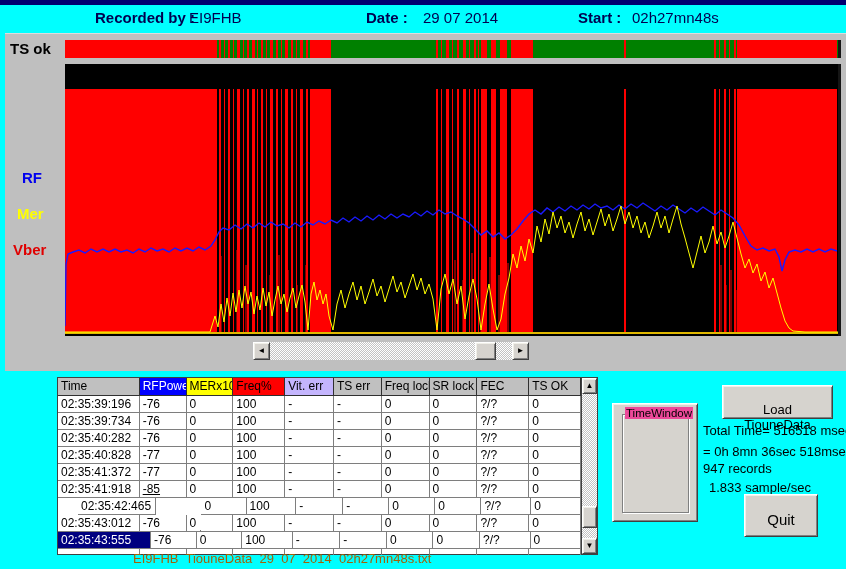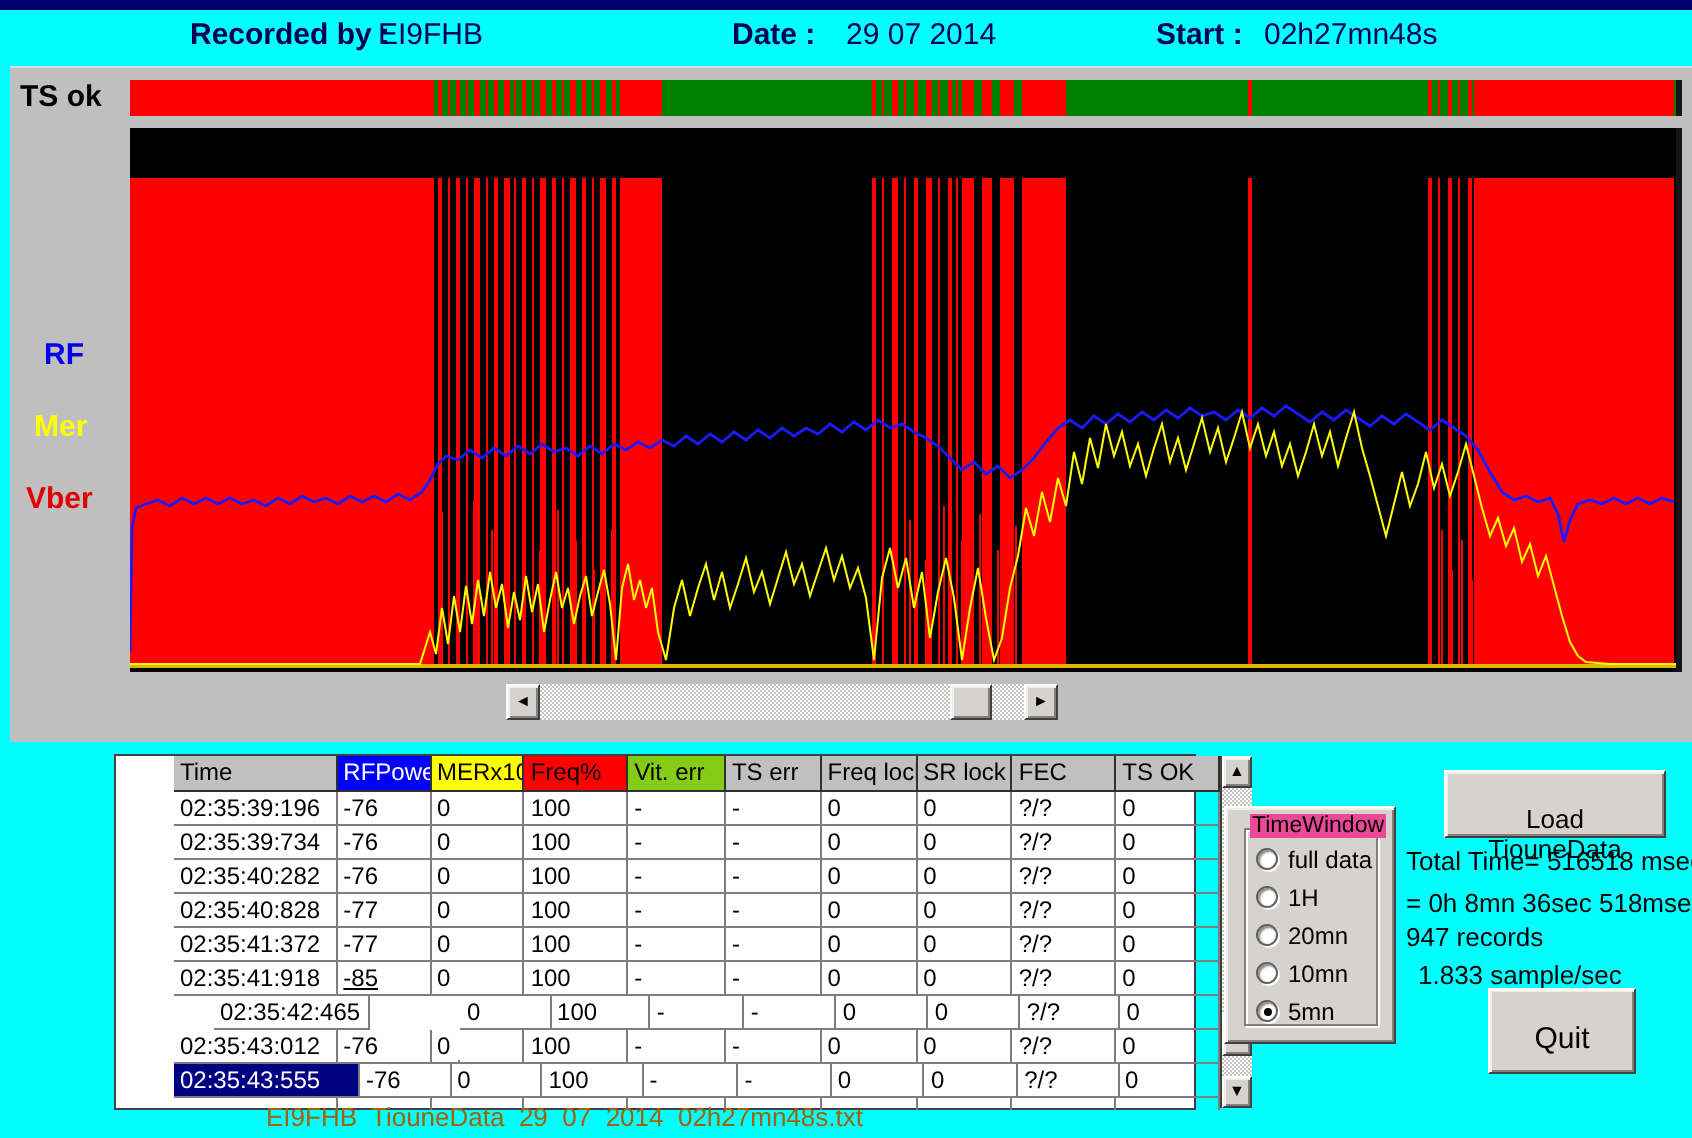--- a/index.html
+++ b/index.html
@@ -32,21 +32,21 @@
     font-size:8px;line-height:16px;text-align:center;color:#000;user-select:none;}
   .sb-track{flex:1;position:relative;background-color:#fff;
     background-image:linear-gradient(45deg,#c3c3c3 25%,transparent 25%,transparent 75%,#c3c3c3 75%),
                      linear-gradient(45deg,#c3c3c3 25%,transparent 25%,transparent 75%,#c3c3c3 75%);
     background-size:2px 2px;background-position:0 0,1px 1px;}
   .sb-thumb{position:absolute;background:#d6d3ce;border:1px solid;border-color:#ffffff #404040 #404040 #ffffff;
     box-shadow:inset 1px 1px 0 #f0efe8, inset -1px -1px 0 #808080;box-sizing:border-box;}
   .h-thumb{top:0;left:205px;width:21px;height:18px;}
   
   .grid{left:57px;top:377px;width:541px;height:178px;background:#fff;border:1px solid #404040;box-sizing:border-box;display:flex;}
-  .grid-cols{width:523px;padding-left:29px;}
+  .grid-cols{width:523px;}
   .trow{display:flex;height:17px;}
   .trow.head{height:18px;}
   .tcell{box-sizing:border-box;border-right:1px solid #7e7e7e;border-bottom:1px solid #7e7e7e;
     font-size:12px;color:#000;padding:1px 2px 0 3px;overflow:hidden;white-space:nowrap;}
   .head .tcell{background:#c0c0c0;border-right:1px solid #303030;border-bottom:1px solid #303030;}
   .tcell.sel{background:#000080;color:#fff;}
   .vscroll{width:16px;display:flex;flex-direction:column;border-left:1px solid #404040;box-sizing:border-box;}
   .vscroll .sb-btn{width:15px;height:16px;line-height:14px;}
   .vscroll .sb-track{width:15px;}
   .v-thumb{left:0;top:112px;width:15px;height:22px;}
@@ -229,21 +229,21 @@
   </div>
 </div>
 
 <div class="abs grid">
   <div class="grid-cols">
     <div class="trow head" id="thead">
         <div class="tcell" style="width: 82px; background: rgb(192, 192, 192); color: rgb(0, 0, 0);">Time</div>
         <div class="tcell" style="width: 47px; background: rgb(0, 0, 255); color: rgb(255, 255, 255);">RFPower</div>
         <div class="tcell" style="width: 47px; background: rgb(255, 255, 0); color: rgb(0, 0, 0);">MERx10</div>
         <div class="tcell" style="width: 52px; background: rgb(255, 0, 0); color: rgb(0, 0, 0);">Freq%</div>
-        <div class="tcell" style="width: 49px; background: #84cc16; color: rgb(0, 0, 0);">Vit. err</div>
+        <div class="tcell" style="width: 49px; background: #c4b5fd; color: rgb(0, 0, 0);">Vit. err</div>
         <div class="tcell" style="width: 48px; background: rgb(192, 192, 192); color: rgb(0, 0, 0);">TS err</div>
         <div class="tcell" style="width: 48px; background: rgb(192, 192, 192); color: rgb(0, 0, 0);">Freq lock</div>
         <div class="tcell" style="width: 48px; background: rgb(192, 192, 192); color: rgb(0, 0, 0);">SR lock</div>
         <div class="tcell" style="width: 52px; background: rgb(192, 192, 192); color: rgb(0, 0, 0);">FEC</div>
         <div class="tcell" style="width: 52px; background: rgb(192, 192, 192); color: rgb(0, 0, 0);">TS OK</div>
       </div>
     <div id="tbody">
         <div class="trow">
           <div class="tcell" style="width: 82px;">02:35:39:196</div>
           <div class="tcell" style="width: 47px;">-76</div>
@@ -371,42 +371,20 @@
     <div class="sb-track" style="flex:1;position:relative">
       <div class="sb-thumb v-thumb"></div>
     </div>
     <div class="sb-btn">▼</div>
   </div>
 </div>
 
 <div class="abs tw-panel">
   <div class="groupbox">
     <span class="gb-title">TimeWindow</span>
-    <div class="radio-list" id="radio-list">
-        <div class="radio-row">
-          <span class="radio"></span>
-          <span class="radio-label">full data</span>
-        </div>
-        <div class="radio-row">
-          <span class="radio"></span>
-          <span class="radio-label">1H</span>
-        </div>
-        <div class="radio-row">
-          <span class="radio"></span>
-          <span class="radio-label">20mn</span>
-        </div>
-        <div class="radio-row">
-          <span class="radio"></span>
-          <span class="radio-label">10mn</span>
-        </div>
-        <div class="radio-row">
-          <span class="radio checked"></span>
-          <span class="radio-label">5mn</span>
-        </div>
-      </div>
   </div>
 </div>
 
 <button class="win-btn load-btn">Load TiouneData</button>
 <div class="stat" style="left:703px;top:423px">Total Time= 516518 msec</div>
 <div class="stat" style="left:703px;top:444px">= 0h 8mn 36sec 518msec</div>
 <div class="stat" style="left:703px;top:461px">947 records</div>
 <div class="stat" style="left:709px;top:480px">1.833 sample/sec</div>
 <button class="win-btn quit-btn">Quit</button>
 

